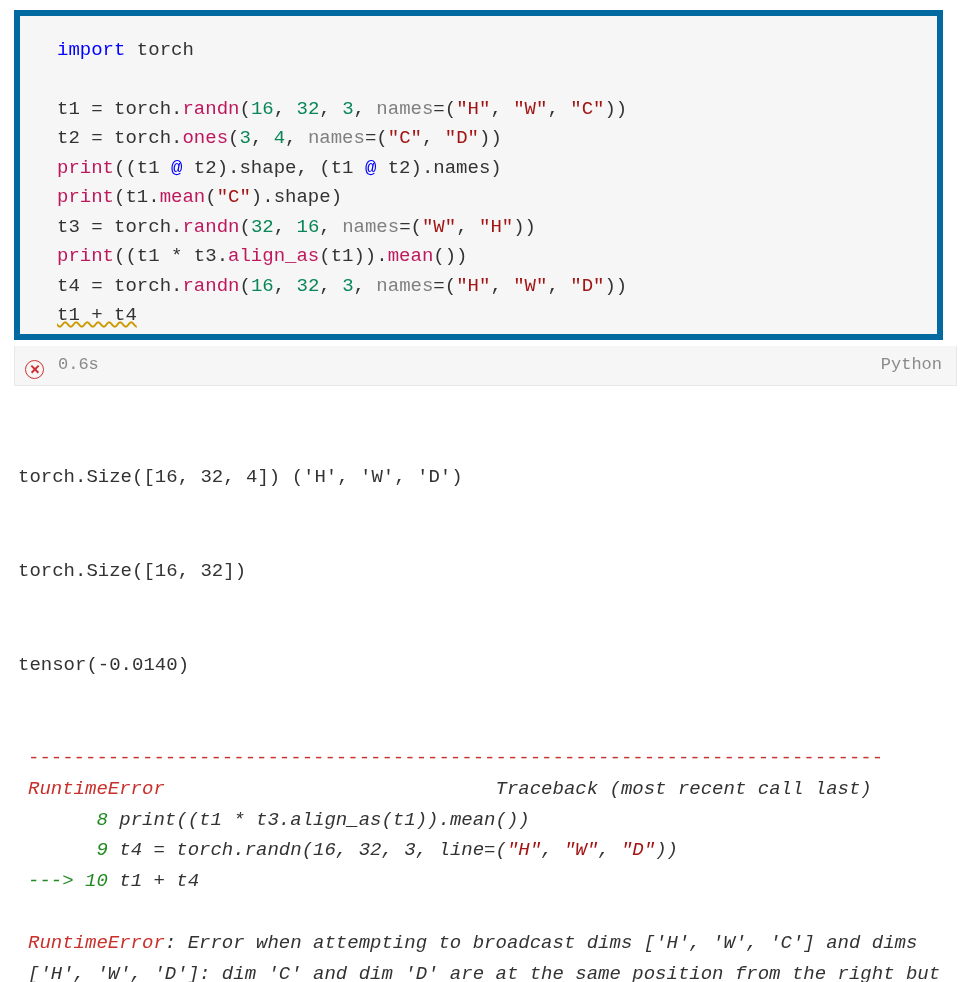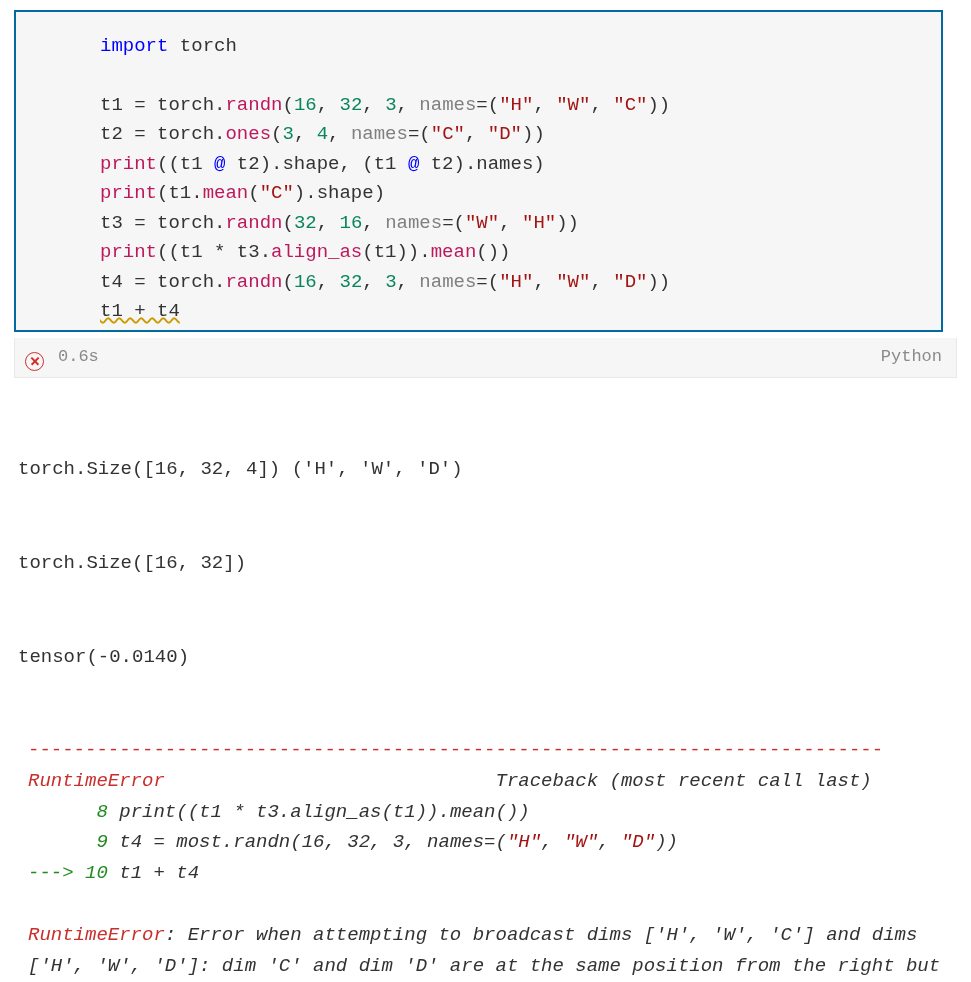--- a/index.html
+++ b/index.html
@@ -8,23 +8,23 @@
       height: 982px;
       font-family: "Consolas", "Menlo", "Courier New", monospace;
       font-size: 19px;
       line-height: 1.55;
       background: #ffffff;
       color: #333;
       overflow: hidden;
     }
     .code-cell {
       background: #f6f6f6;
-      border: 2px solid #0369a1;
+      border: 6px solid #0369a1;
       margin: 10px 28px 0 14px;
-      padding: 20px 10px 4px 84px;
+      padding: 20px 10px 4px 37px;
     }
     .code-line {
       white-space: pre;
       display: block;
     }
     .tk-kw { color: #0000ff; }
     .tk-fn { color: #be185d; }
     .tk-num { color: #098658; }
     .tk-name { color: #808080; }
     .tk-str { color: #a31515; }
@@ -110,17 +110,17 @@
 <div class="output">
   <div>torch.Size([16, 32, 4]) ('H', 'W', 'D')</div>
   <div>torch.Size([16, 32])</div>
   <div>tensor(-0.0140)</div>
 </div>
 
 <div class="traceback">
   <div class="dashrow">---------------------------------------------------------------------------</div>
   <pre><span class="errname">RuntimeError</span><span>                             Traceback (most recent call last)</span></pre>
   <pre><span class="lineno">      8</span><span> print((t1 * t3.align_as(t1)).mean())</span></pre>
-  <pre><span class="lineno">      9</span><span> t4 = most.randn(16, 32, 3, names=(</span><span class="pystr">"H"</span><span>, </span><span class="pystr">"W"</span><span>, </span><span class="pystr">"D"</span><span>))</span></pre>
+  <pre><span class="lineno">      9</span><span> t4 = torch.randn(16, 32, 3, line=(</span><span class="pystr">"H"</span><span>, </span><span class="pystr">"W"</span><span>, </span><span class="pystr">"D"</span><span>))</span></pre>
   <pre><span class="arrow">---&gt; </span><span class="lineno">10</span><span> t1 + t4</span></pre>
   <pre> </pre>
   <pre><span class="errname">RuntimeError</span><span>: Error when attempting to broadcast dims ['H', 'W', 'C'] and dims ['H', 'W', 'D']: dim 'C' and dim 'D' are at the same position from the right but do not match.</span></pre>
 </div>
 
 </body></html>

